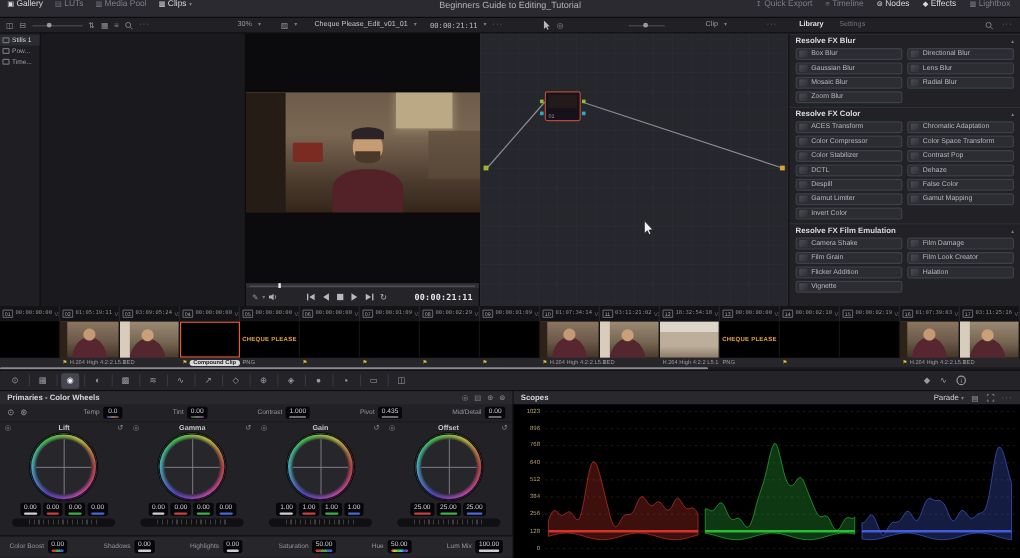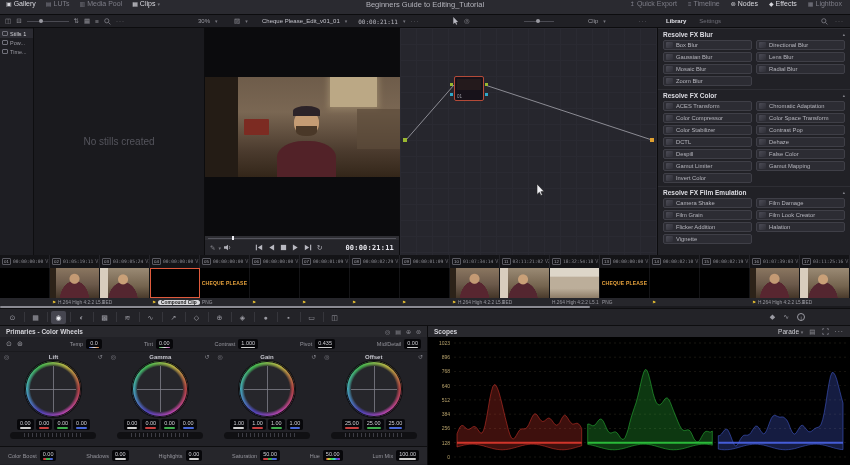--- a/index.html
+++ b/index.html
@@ -252,21 +252,20 @@
         </div>
         <div class="alb">
           <span class="ai"></span>
           <span>Pow...</span>
         </div>
         <div class="alb">
           <span class="ai"></span>
           <span>Time...</span>
         </div>
       </div>
-    <div class="gal-empty">No stills created</div>
   </div>
 
   <div class="viewer">
     <div class="video">
       <div class="v-shelf"></div>
       <div class="v-win"></div>
       <div class="v-peg"></div>
       <div class="v-box"></div>
       <div class="v-body"></div>
       <div class="v-head"></div>

